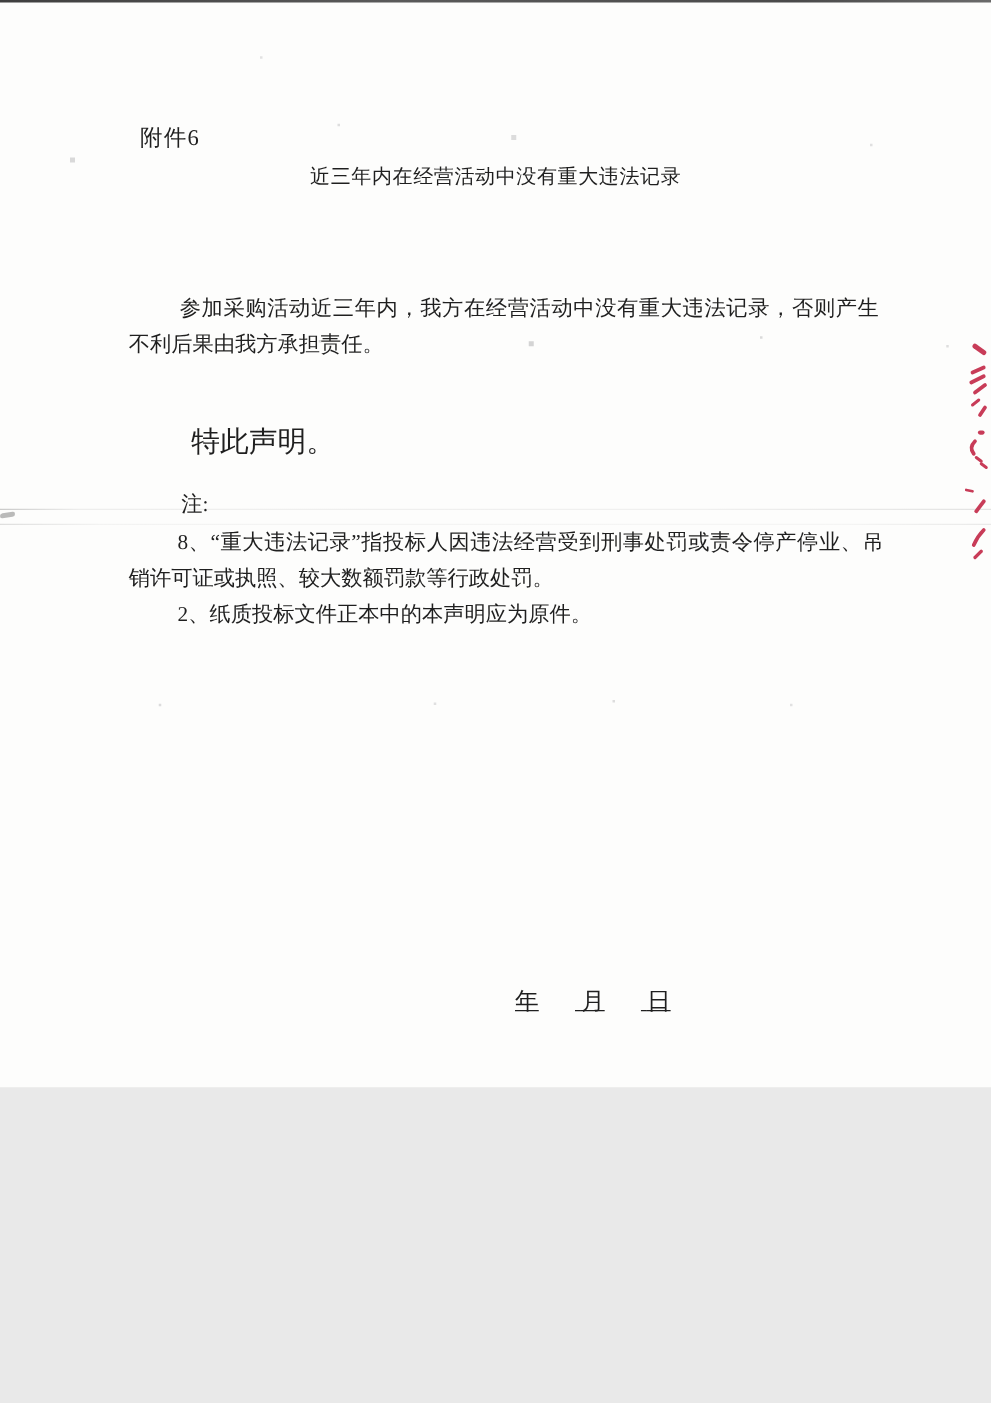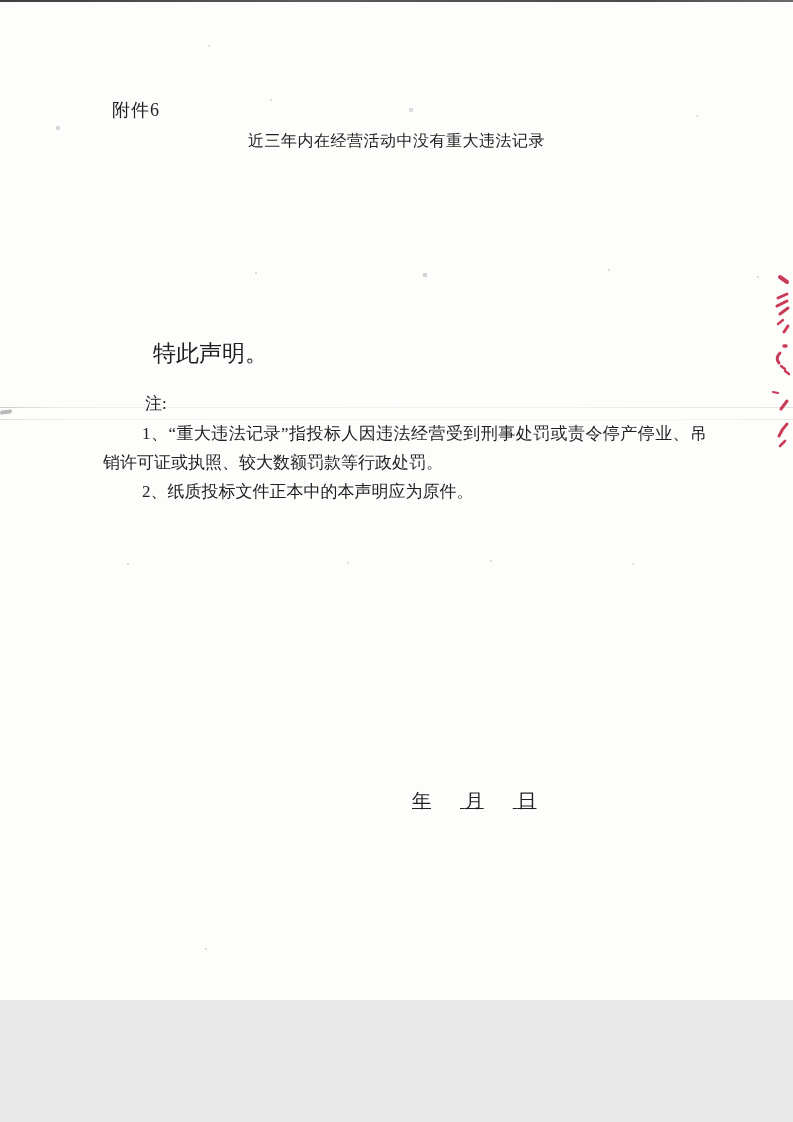--- a/index.html
+++ b/index.html
@@ -3,21 +3,21 @@
 <meta charset="utf-8">
 <style>
   html, body {
     margin: 0;
     padding: 0;
     background: #e9e9e9;
   }
   .page {
     position: relative;
     width: 793px;
-    height: 1000px;
+    height: 870px;
     margin: 0 auto;
     background: #fdfdfc;
     overflow: hidden;
     font-family: "Liberation Serif", "DejaVu Serif", serif;
     color: #1f1f1f;
   }
   
   .top-edge {
     position: absolute;
     top: 0; left: 0;
@@ -183,27 +183,28 @@
 
 <div class="page">
 
   <div class="top-edge"></div>
 
   <div class="attachment-label">附件6</div>
 
   <h1 class="doc-title">近三年内在经营活动中没有重大违法记录</h1>
 
 
+  <p class="body-para">参加采购活动近三年内，我方在经营活动中没有重大违法记录，否则产生不利后果由我方承担责任。</p>
 
   <p class="declaration">特此声明。</p>
 
   <div class="notes-label">注:</div>
 
   <div class="notes-block">
-    <p>1、“重大违法记录”指投标人因违法经营受到刑事处罚或责令停产停业、吊销许可证或执照、较大数额罚款等行政处罚。</p>
+    <p>8、“重大违法记录”指投标人因违法经营受到刑事处罚或责令停产停业、吊销许可证或执照、较大数额罚款等行政处罚。</p>
     <p>2、纸质投标文件正本中的本声明应为原件。</p>
   </div>
 
 
 
   <div class="date-line">
     <span>年</span>
     <span>月</span>
     <span>日</span>
   </div>

